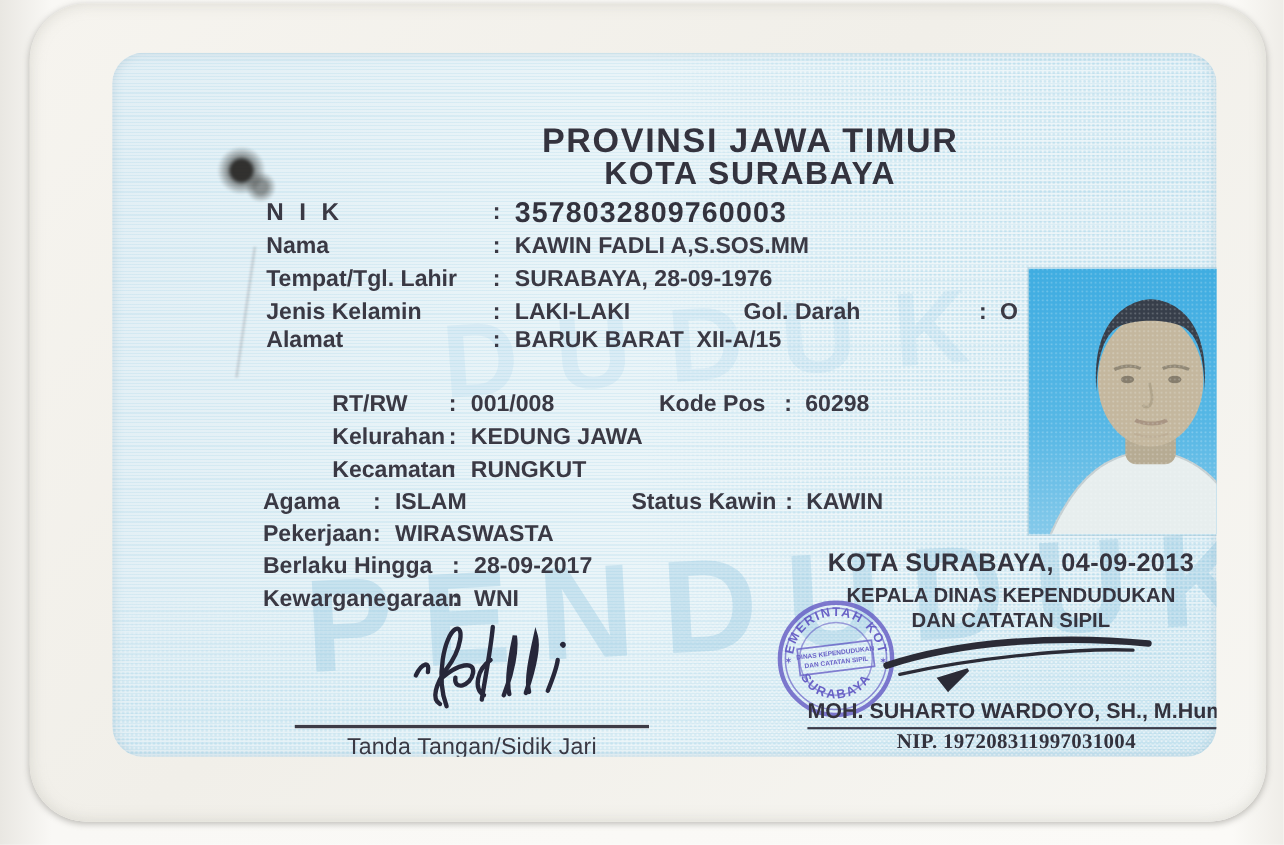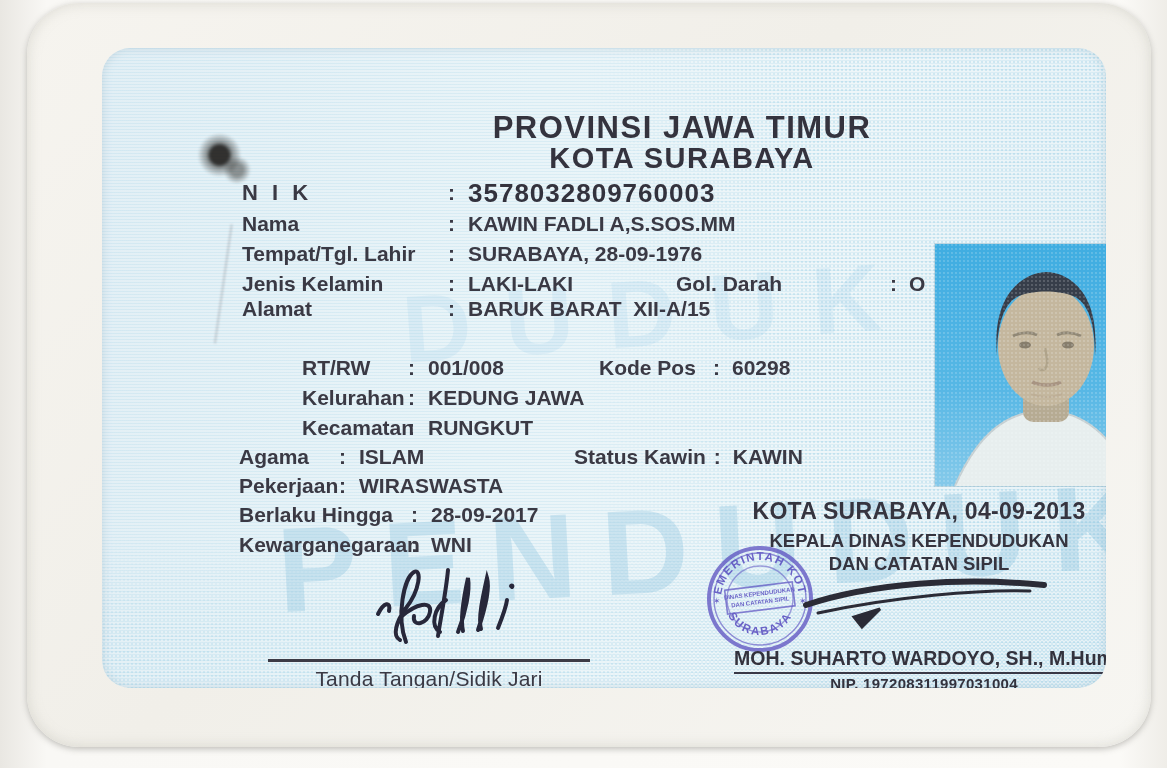--- a/index.html
+++ b/index.html
@@ -86,24 +86,24 @@
   }
   .issue{
     position:absolute;left:607px;top:450px;width:420px;text-align:center;
     color:#35343f;font-weight:bold;
   }
   .issue .pd{font-size:23px;letter-spacing:.3px;}
   .issue .o1{font-size:18.5px;margin-top:5px;}
   .issue .o2{font-size:18.5px;margin-top:1px;}
   .official{
     position:absolute;left:607px;top:588px;width:430px;text-align:center;
-    color:#33323d;font-weight:bold;margin-top:11px;
+    color:#33323d;font-weight:bold;
   }
   .official .nm{display:inline-block;font-size:19.5px;border-bottom:2.5px solid #3a3947;padding-bottom:2px;}
-  .official .nip{font-size:15px;margin-top:1px;letter-spacing:.3px;}
+  .official .nip{font-size:19px;margin-top:1px;letter-spacing:.3px;font-family:Liberation Serif, serif;}
   .photo{
     position:absolute;left:833px;top:196px;width:220px;height:242px;
     box-shadow:0 0 0 1px rgba(120,160,180,.3);
   }
   .stamp{position:absolute;left:600px;top:496px;width:116px;height:112px;opacity:.88;}
   .swoosh{position:absolute;left:690px;top:515px;width:270px;height:80px;}
 </style>
 </head>
 <body>
 

